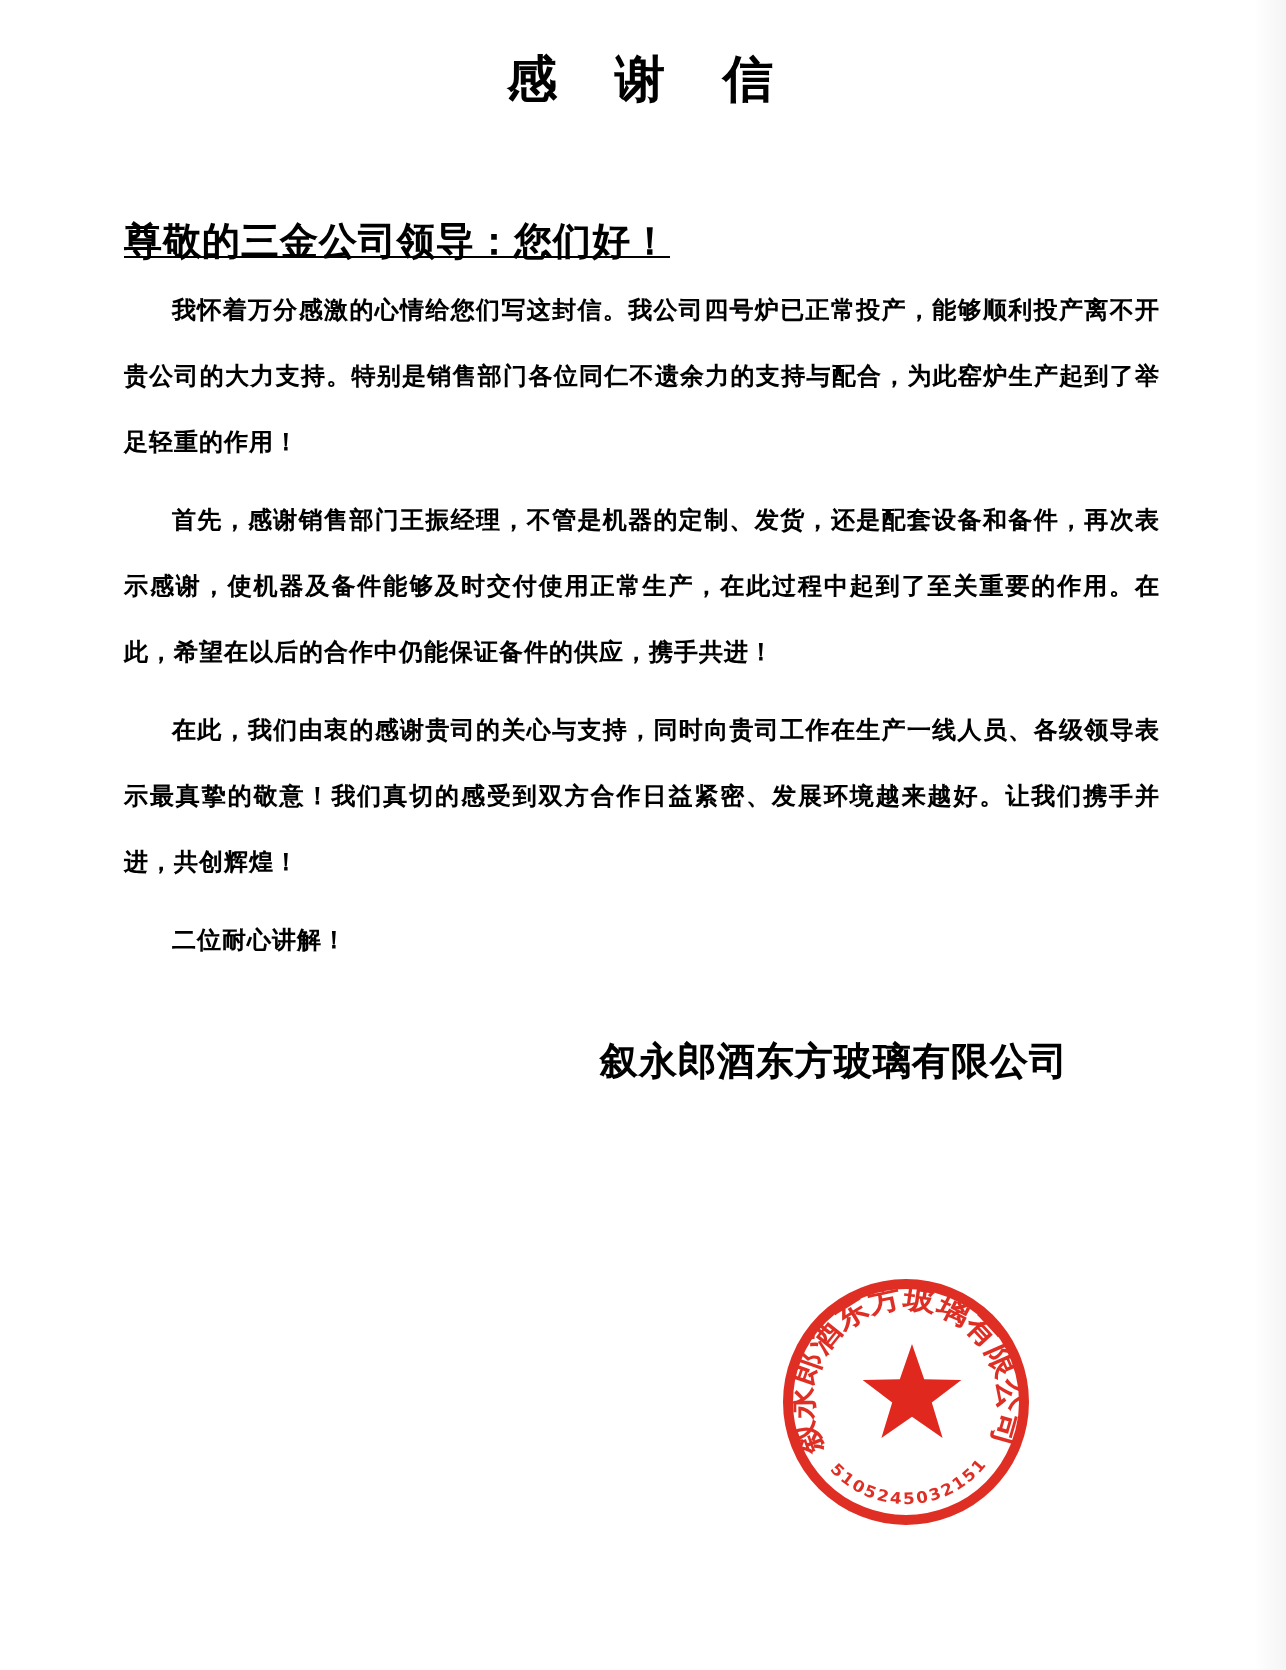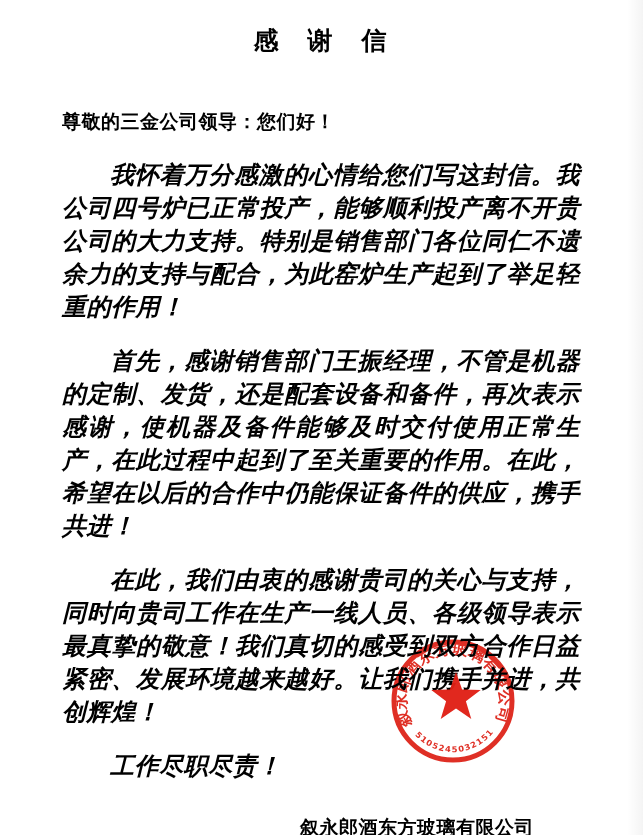--- a/index.html
+++ b/index.html
@@ -33,30 +33,30 @@
     font-weight: bold;
     letter-spacing: 2px;
     line-height: 29px;
   }
   .greeting {
     margin-top: 50px;
     font-size: 19px;
     font-weight: bold;
     line-height: 33px;
     letter-spacing: 0.5px;
+    text-decoration: underline;
   }
   .para {
-    margin: 21px 0 6px 0;
-    font-size: 24px;
+    margin: 1px 0 6px 0;
+    font-size: 12px;
     font-weight: bold;
     line-height: 33px;
     letter-spacing: 0.5px;
     text-indent: 2em;
     text-align: justify;
-    font-style: italic;
   }
   .signature-company {
     margin-top: 35px;
     font-size: 19px;
     font-weight: bold;
     line-height: 20px;
     text-align: right;
     padding-right: 46px;
     letter-spacing: 0.5px;
   }
@@ -83,21 +83,21 @@
 <body>
 
 <div class="page">
 
   <div class="letter">
     <div class="title">感　谢　信</div>
     <div class="greeting">尊敬的三金公司领导：您们好！</div>
     <p class="para">我怀着万分感激的心情给您们写这封信。我公司四号炉已正常投产，能够顺利投产离不开贵公司的大力支持。特别是销售部门各位同仁不遗余力的支持与配合，为此窑炉生产起到了举足轻重的作用！</p>
     <p class="para">首先，感谢销售部门王振经理，不管是机器的定制、发货，还是配套设备和备件，再次表示感谢，使机器及备件能够及时交付使用正常生产，在此过程中起到了至关重要的作用。在此，希望在以后的合作中仍能保证备件的供应，携手共进！</p>
     <p class="para">在此，我们由衷的感谢贵司的关心与支持，同时向贵司工作在生产一线人员、各级领导表示最真挚的敬意！我们真切的感受到双方合作日益紧密、发展环境越来越好。让我们携手并进，共创辉煌！</p>
-    <p class="para">工作尽职尽责！</p>
+    <p class="para">二位耐心讲解！</p>
     <div class="signature-company">叙永郎酒东方玻璃有限公司</div>
 
   </div>
 
   <svg class="seal-svg seal-star" viewBox="0 0 132 132">
     <polygon fill="#e02015" points="69,37 75.1,54.6 93.7,55 78.9,66.2 84.3,84 69,73.4 53.7,84 59.1,66.2 44.3,55 62.9,54.6"></polygon>
   </svg>
 
   <svg class="seal-svg seal-ring" viewBox="0 0 132 132">
     <defs>

